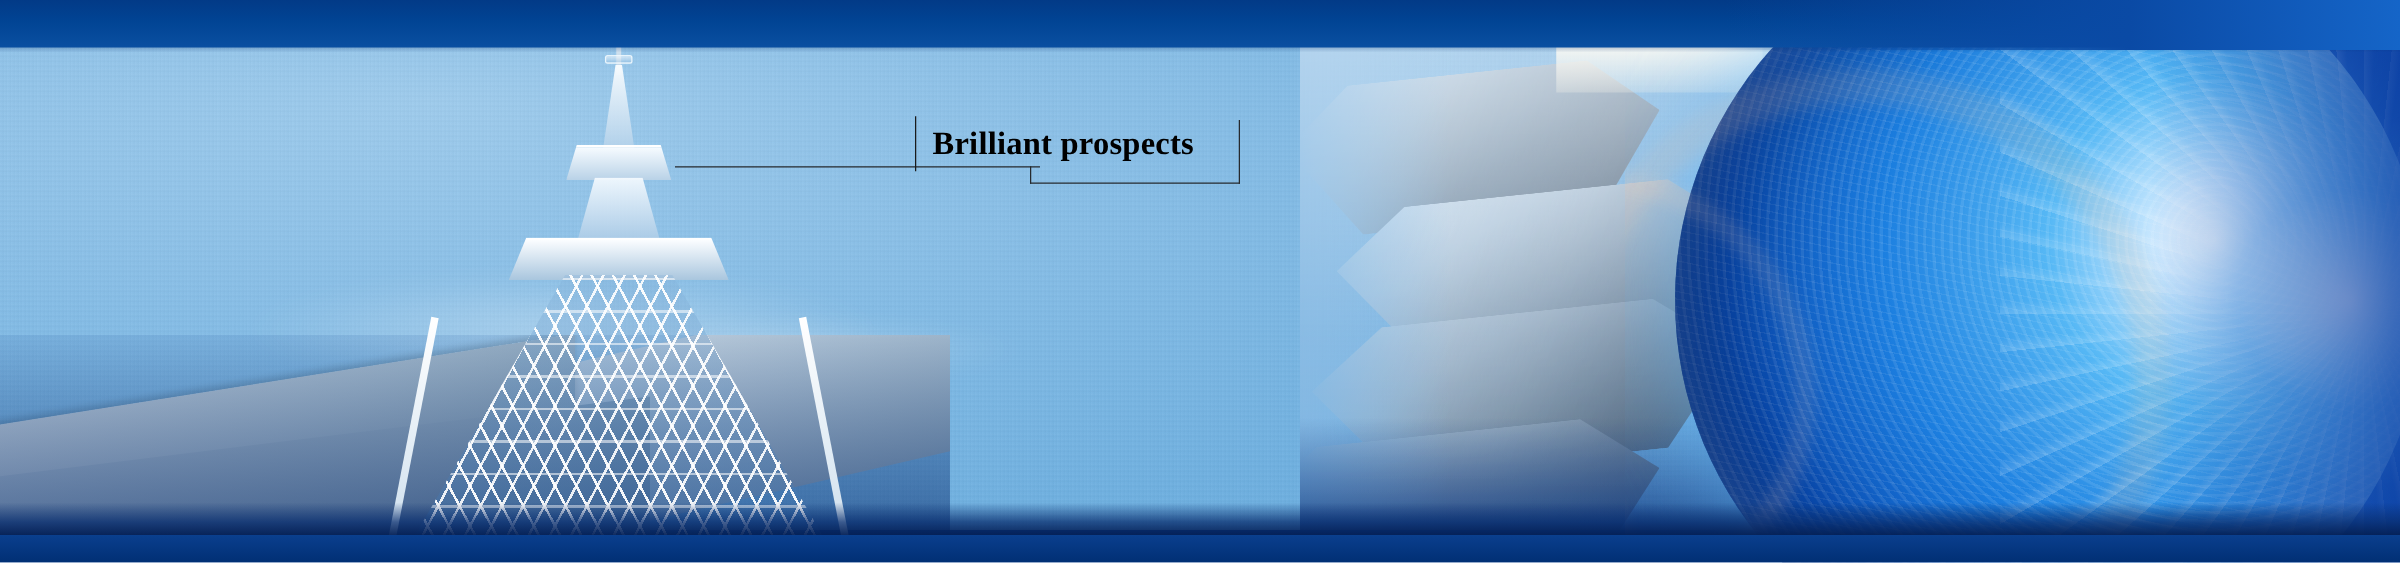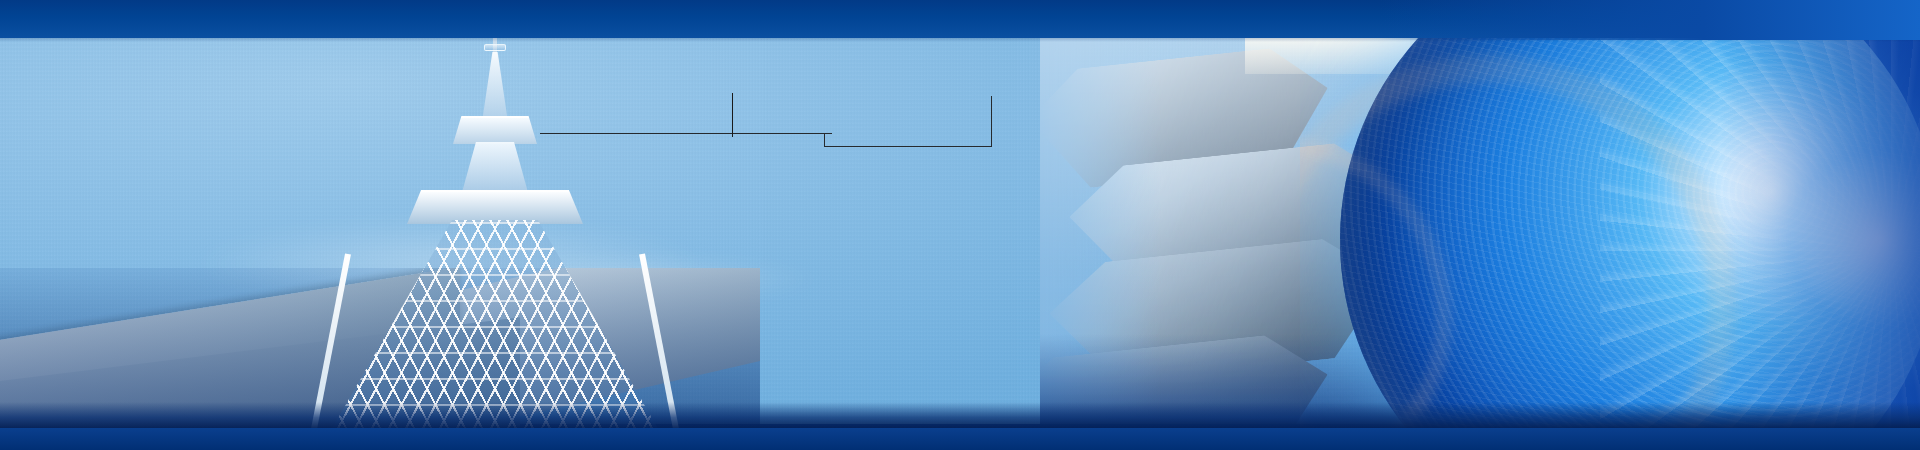--- a/index.html
+++ b/index.html
@@ -218,20 +218,21 @@
     <div class="t-leg-l"></div>
     <div class="t-leg-r"></div>
   </div>
 
   <div class="text-block">
     <div class="rule-a"></div>
     <div class="rule-b-tick"></div>
     <div class="rule-b"></div>
     <div class="rule-c"></div>
     <div class="sep"></div>
+    <div class="en">Brilliant prospects</div>
   </div>
 
   <div class="seam-top"></div>
   <div class="frame-top"></div>
   <div class="right-top-blue"></div>
   <div class="frame-bottom2"></div>
   <div class="frame-bottom"></div>
 
 </div>
 

